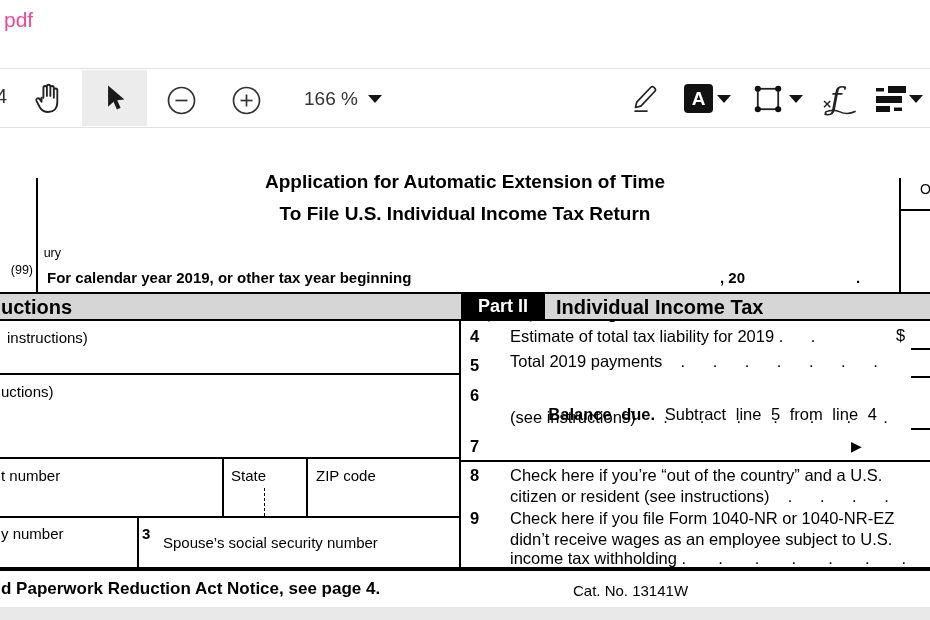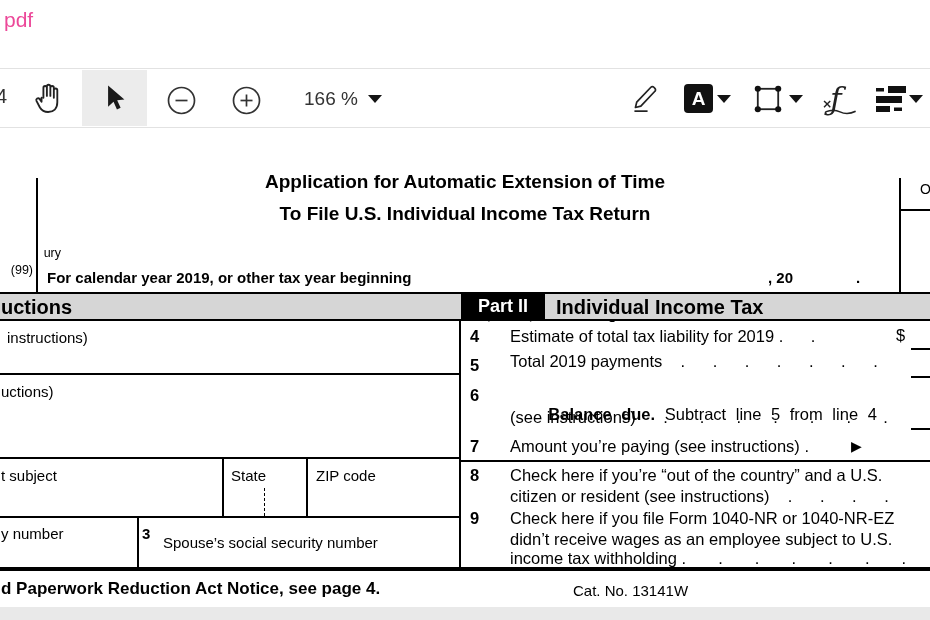--- a/index.html
+++ b/index.html
@@ -136,38 +136,38 @@
   <div class="abs flabel" style="left:920px;top:181px;font-size:14px;">O</div>
 
   <div class="abs smallfrag" style="top:246px;padding-left:28px;">ury</div>
   <div class="abs smallfrag" style="top:263px;">(99)</div>
 
   <div class="abs t-title" style="top:171px;">Application for Automatic Extension of Time</div>
   <div class="abs t-title" style="top:203px;">To File U.S. Individual Income Tax Return</div>
 
   <div class="abs cal" style="left:47px;top:269px;">For calendar year 2019, or other tax year beginning</div>
   <div class="abs cal" style="left:487px;top:269px;margin-top:36px;">, 2019, and ending</div>
-  <div class="abs cal" style="left:720px;top:269px;margin-left:48px;">, 20</div>
+  <div class="abs cal" style="left:720px;top:269px;">, 20</div>
   <div class="abs cal" style="left:856px;top:269px;">.</div>
 
   <div class="graybar"></div>
   <div class="abs ph" style="left:1px;top:296px;">uctions</div>
   <div class="partbox">
     <span>Part II</span>
   </div>
   <div class="abs ph" style="left:556px;top:296px;">Individual Income Tax</div>
 
   <div class="line" style="left:459px;top:319px;width:2px;height:249px;"></div>
 
   <div class="abs flabel" style="left:7px;top:329px;">instructions)</div>
   <div class="line" style="left:0;top:373px;width:460px;height:1.5px;"></div>
   <div class="abs flabel" style="left:1px;top:383px;">uctions)</div>
   <div class="line" style="left:0;top:457px;width:460px;height:1.5px;"></div>
 
-  <div class="abs flabel" style="left:1px;top:467px;">t subject</div>
+  <div class="abs flabel" style="left:1px;top:467px;">t number</div>
   <div class="line" style="left:222px;top:458px;width:1.5px;height:59px;"></div>
   <div class="abs flabel" style="left:231px;top:467px;">State</div>
   <div class="dashedv" style="left:264px;top:488px;height:28px;"></div>
   <div class="line" style="left:306px;top:458px;width:1.5px;height:59px;"></div>
   <div class="abs flabel" style="left:316px;top:467px;">ZIP code</div>
   <div class="line" style="left:0;top:516px;width:460px;height:1.5px;"></div>
 
   <div class="abs flabel" style="left:1px;top:525px;">y number</div>
   <div class="line" style="left:137px;top:517px;width:1.5px;height:51px;"></div>
   <div class="abs flabel" style="left:142px;top:525px;font-weight:bold;">3</div>
@@ -183,21 +183,20 @@
   <div class="line" style="left:911px;top:376px;width:19px;height:1.5px;"></div>
 
   <div class="abs lnum" style="left:470px;top:386px;">6</div>
   <div class="abs ltext" style="left:510px;top:386px;word-spacing:5px;white-space:pre;">
     <span style="font-weight:bold;">Balance due.</span><span> Subtract line 5 from line 4</span>
   </div>
   <div class="abs ltext pre" style="left:510px;top:408px;">(see instructions)      .       .       .       .       .       .       .</div>
   <div class="line" style="left:911px;top:428px;width:19px;height:1.5px;"></div>
 
   <div class="abs lnum" style="left:470px;top:437px;">7</div>
-  <div class="abs ltext pre" style="left:510px;top:437px;">Amount you’re paying (see instructions) .</div>
   <div class="abs" style="left:851px;top:438px;font-size:14px;">▶</div>
 
   <div class="line" style="left:460px;top:460px;width:470px;height:2px;"></div>
 
   <div class="abs lnum" style="left:470px;top:466px;">8</div>
   <div class="abs ltext nw" style="left:510px;top:466px;width:420px;">Check here if you’re “out of the country” and a U.S.</div>
   <div class="abs ltext pre" style="left:510px;top:487px;">citizen or resident (see instructions)    .      .      .      .</div>
 
   <div class="abs lnum" style="left:470px;top:509px;">9</div>
   <div class="abs ltext nw" style="left:510px;top:509px;width:420px;">Check here if you file Form 1040-NR or 1040-NR-EZ</div>

